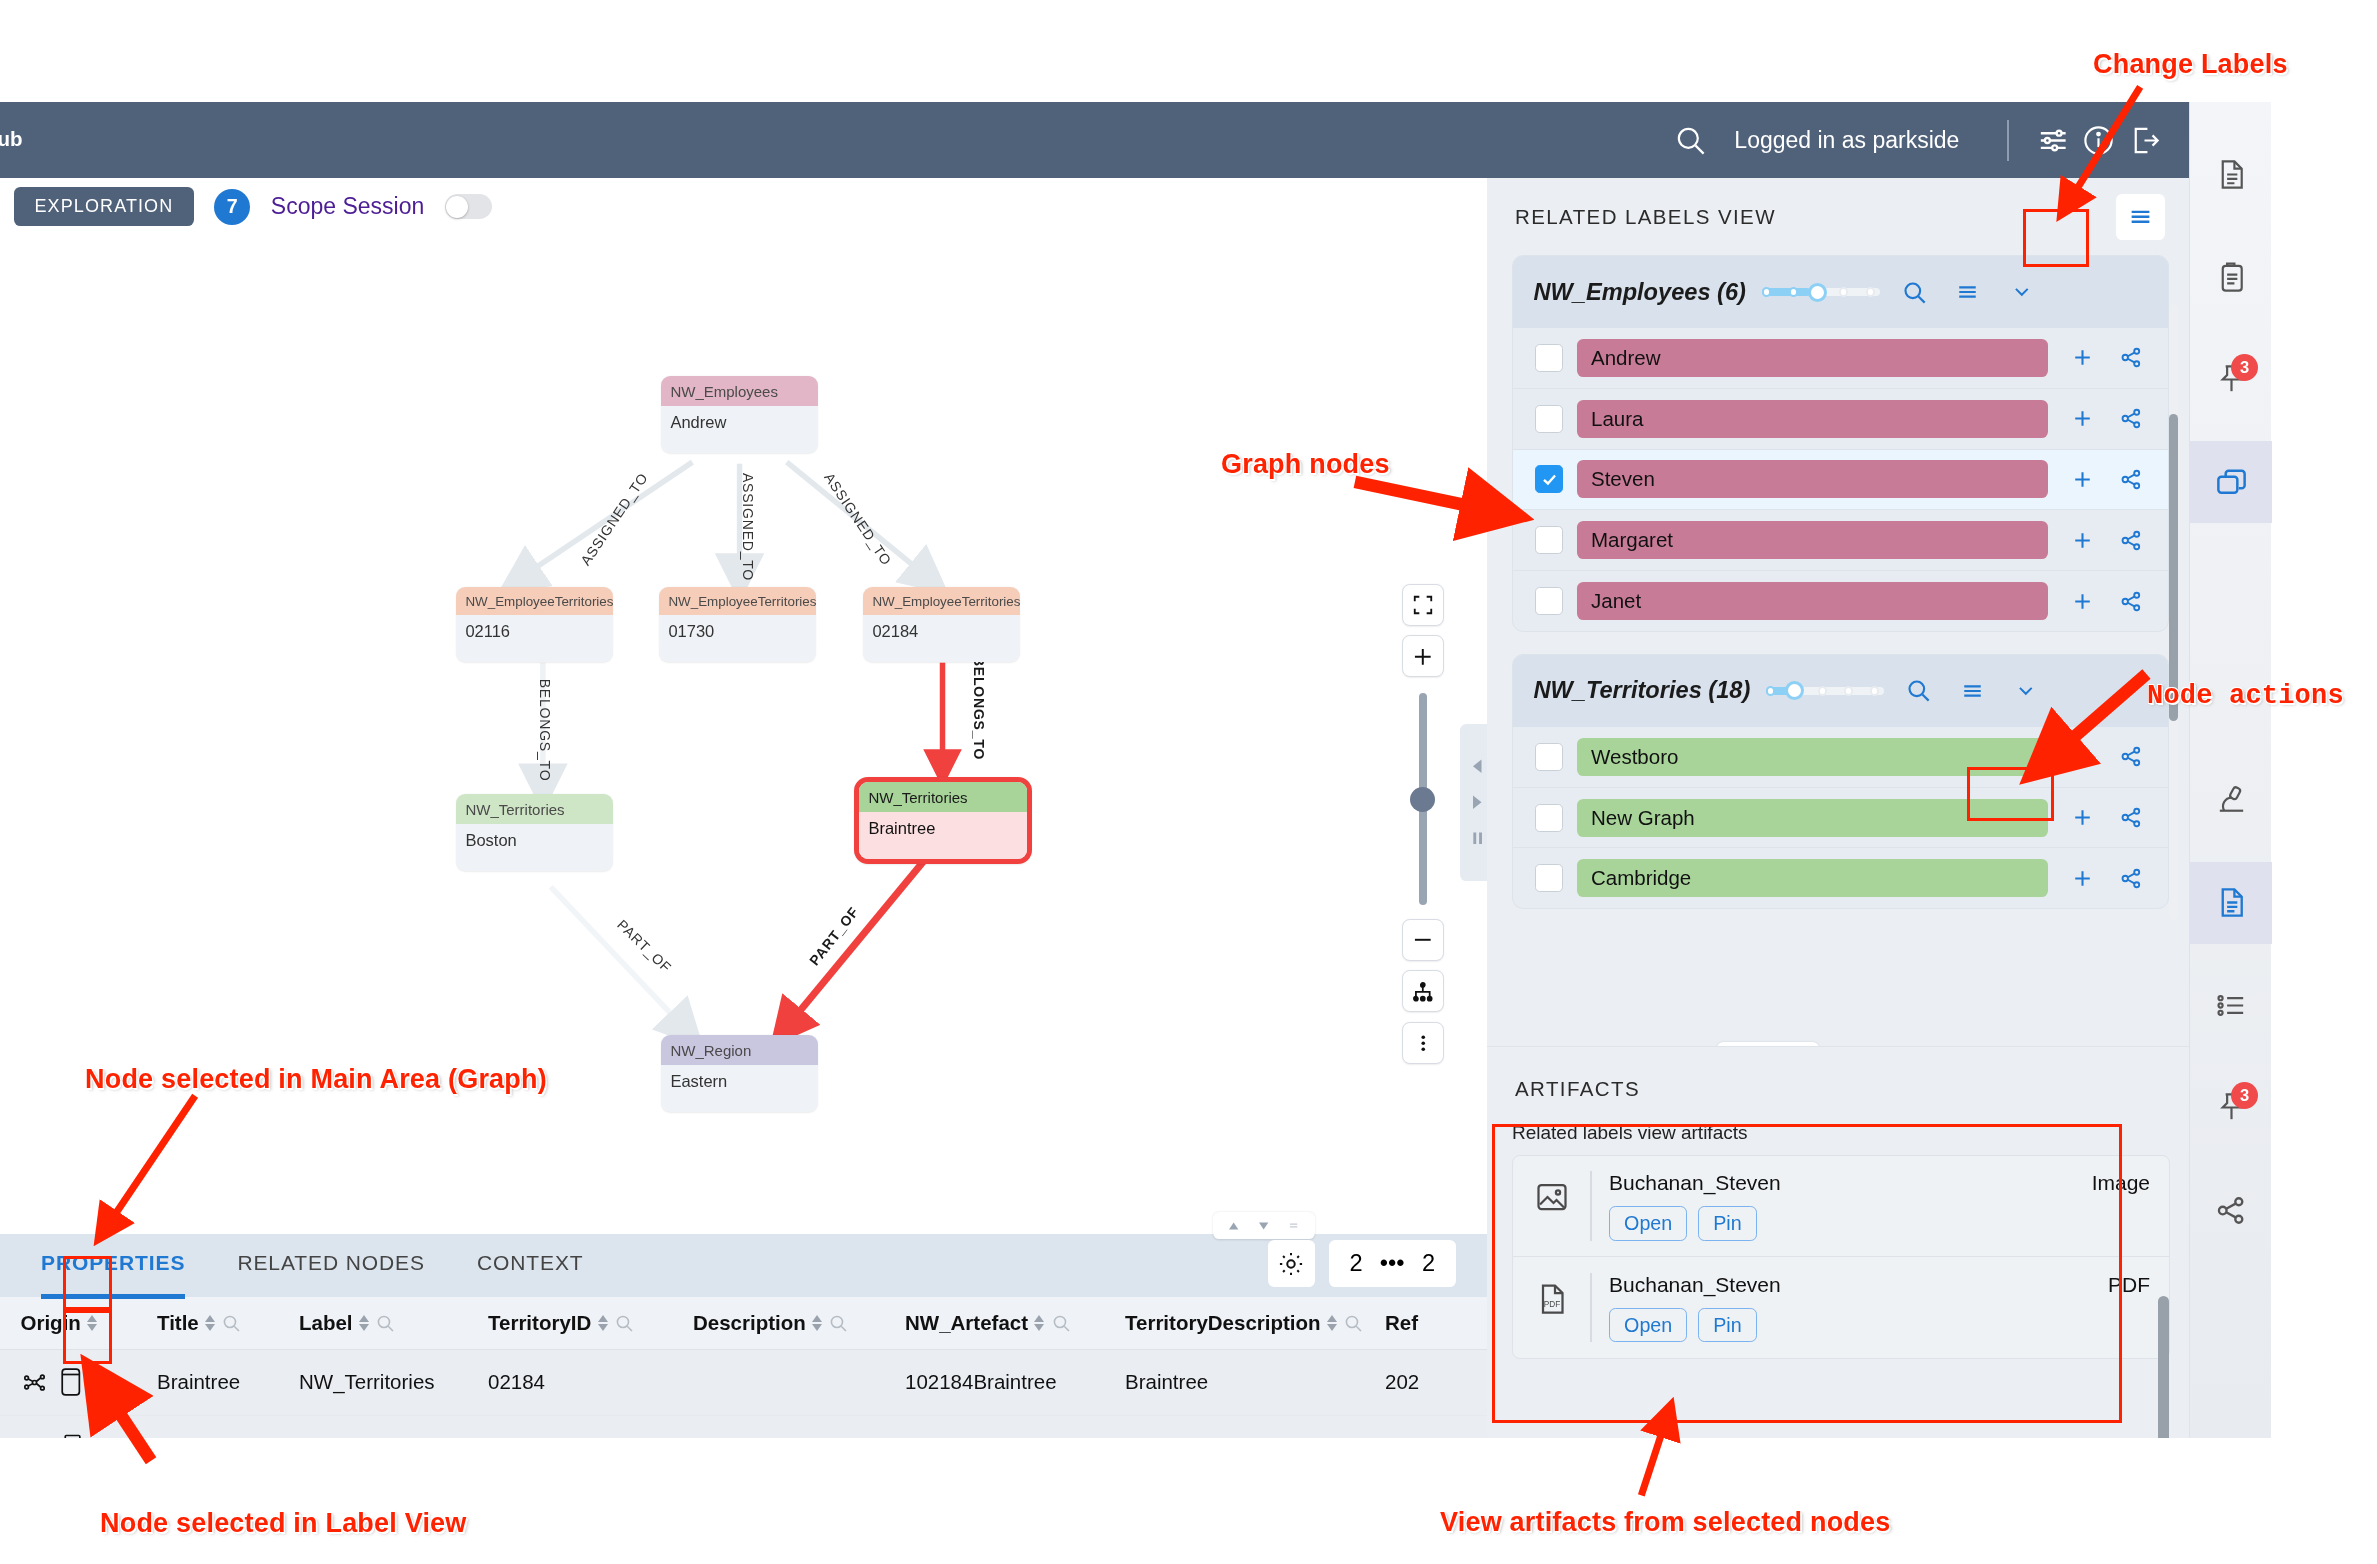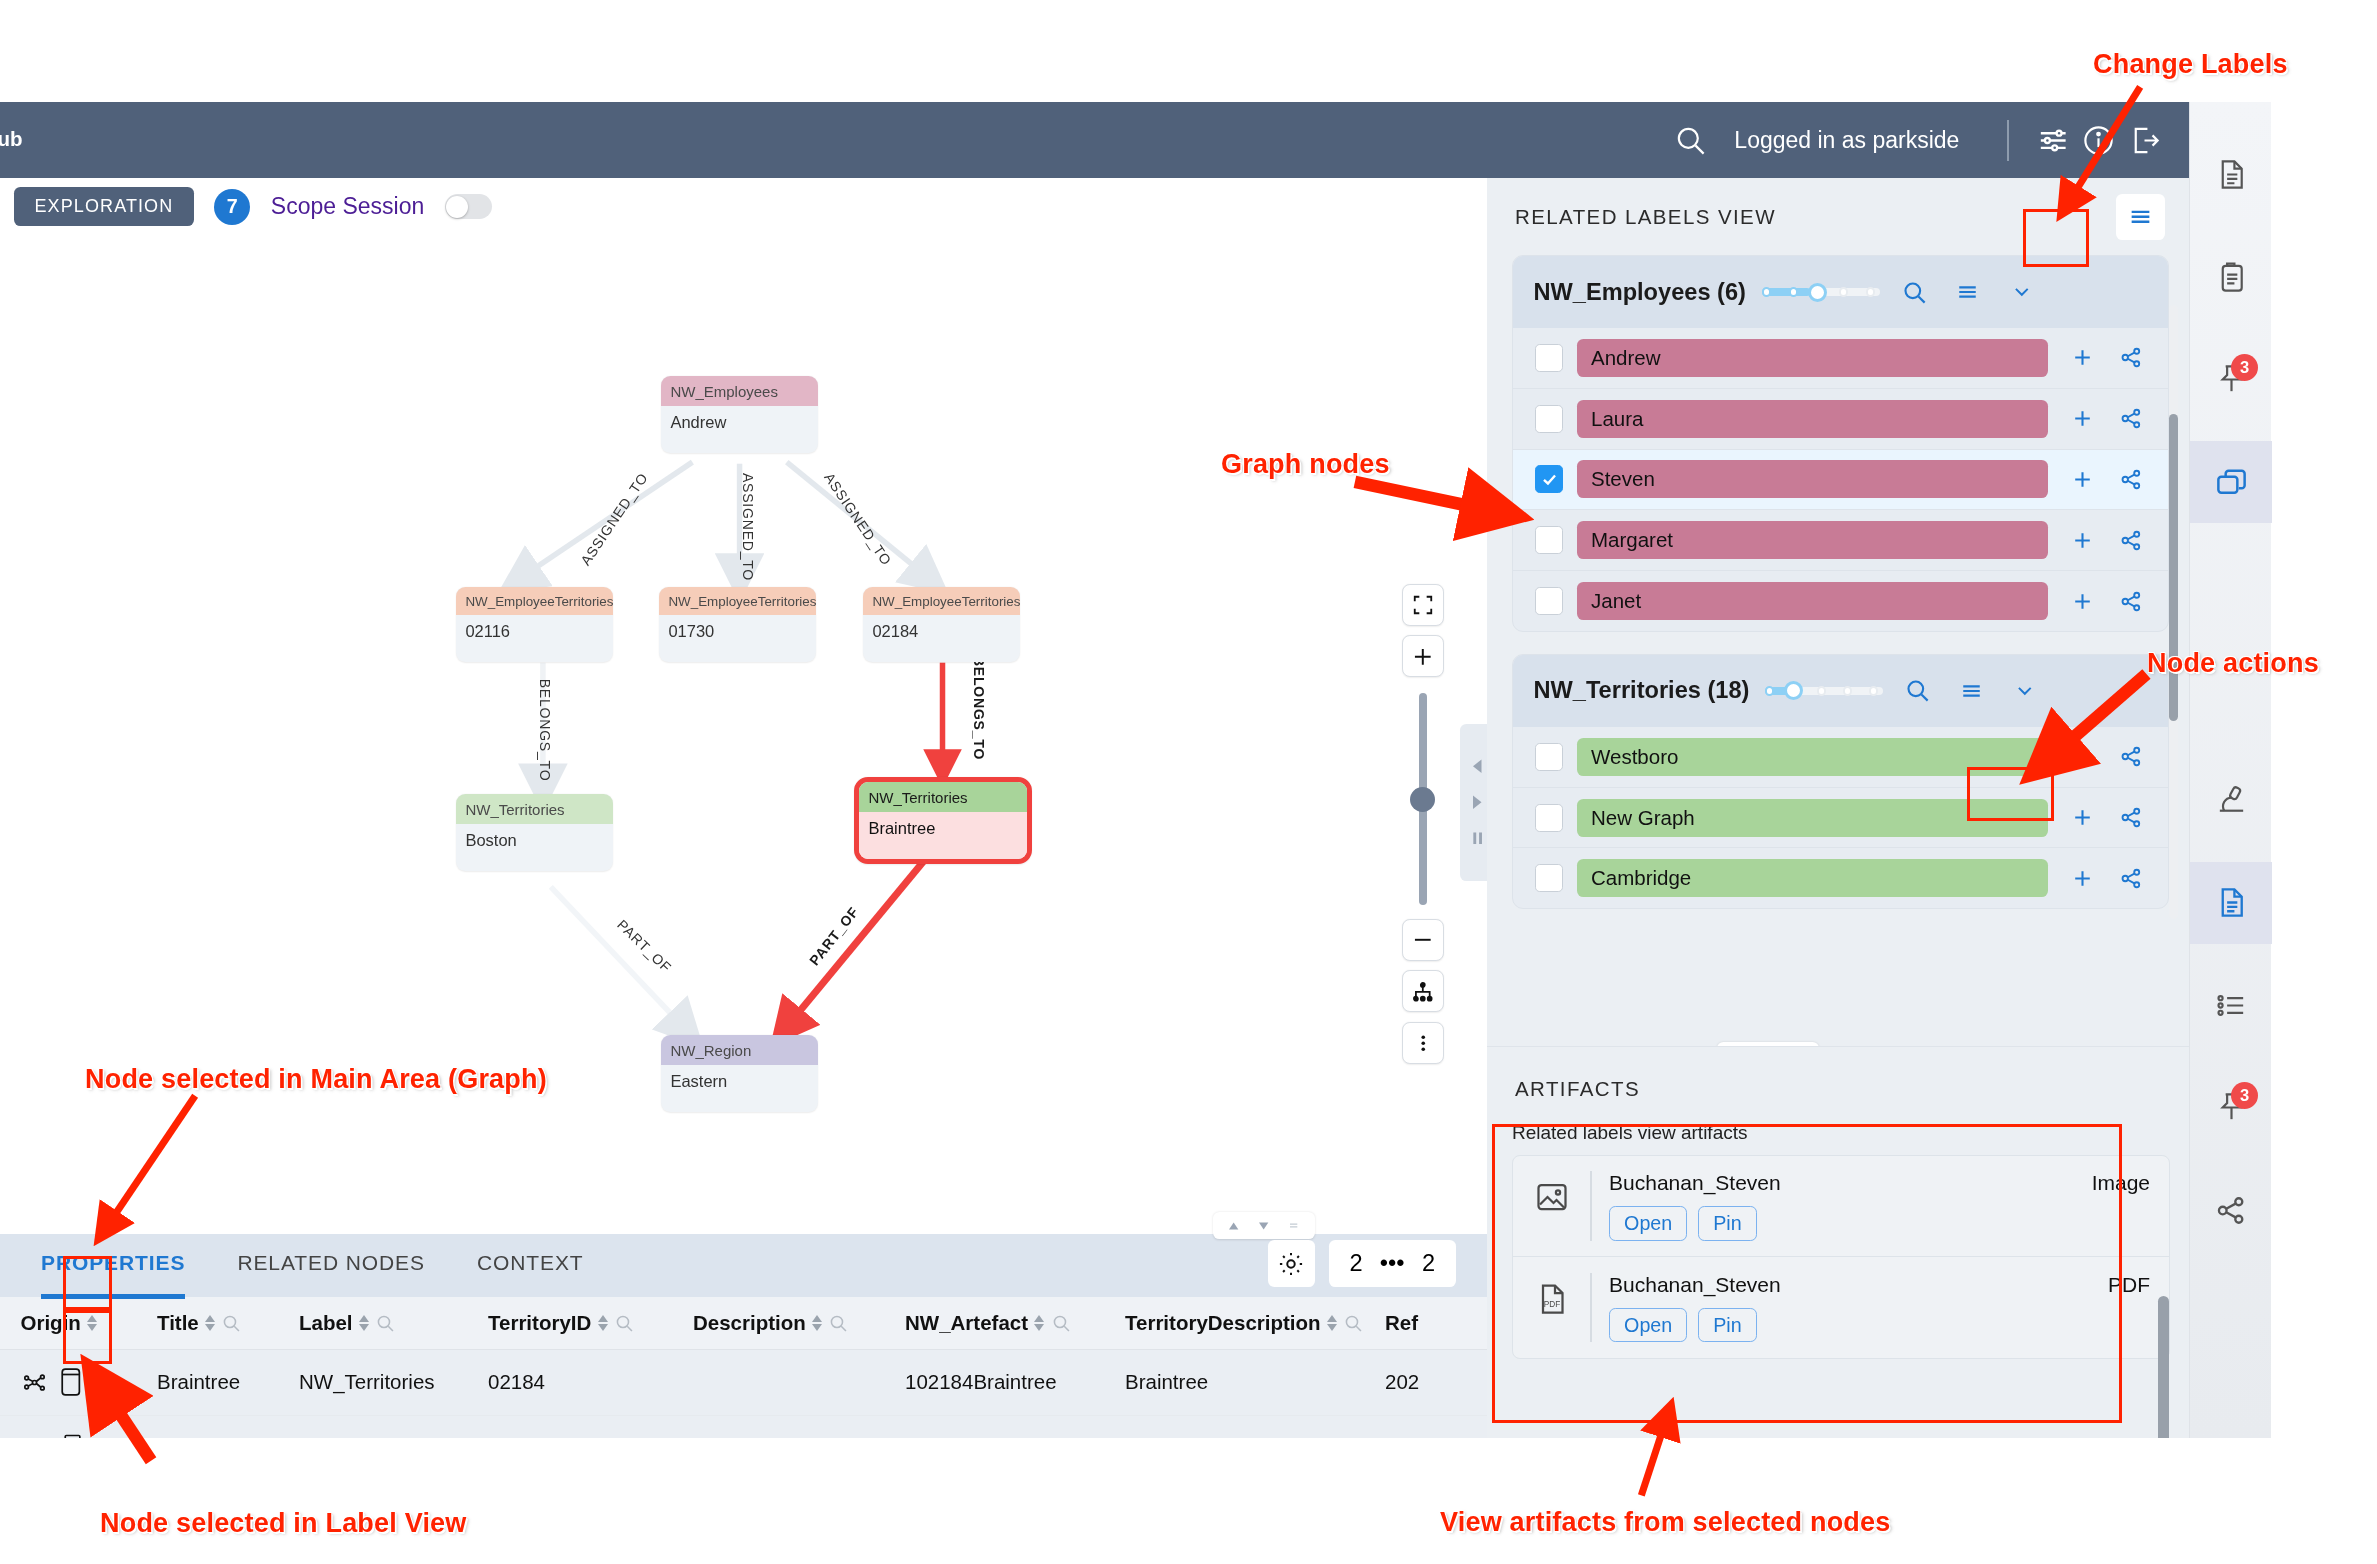--- a/index.html
+++ b/index.html
@@ -130,21 +130,21 @@
     position: absolute; left: 1487px; top: 76px; width: 702px; height: 1338px; background: #EBEFF3;
   }
   .rp-header { height: 77px; display: flex; align-items: center; justify-content: space-between; padding: 0 23.6px 0 28px; }
   .rp-title { font-size: 20.5px; letter-spacing: 1.4px; color: #2b2b2b; }
   .hamb-btn { width: 49px; height: 46px; background: #fff; border-radius: 6.3px; display: flex; align-items: center; justify-content: center; }
 
   .label-card { margin: 0 20.5px 22px 25px; background: #E7ECF2; border-radius: 11px; border: 0.8px solid #dde3ea; overflow: hidden; }
   .lc-head {
     height: 72px; background: #D8E1EC; display: flex; align-items: center; padding: 0 17.3px 0 20.5px; gap: 15.7px;
   }
-  .lc-title { font-size: 23.6px; font-weight: bold; color: #1b1b1b; white-space: nowrap; }
+  .lc-title { font-size: 23.6px; font-weight: bold; color: #1b1b1b; white-space: nowrap; font-style: italic; }
   .slider-mini { position: relative; width: 118px; height: 14px; display: flex; align-items: center; }
   .sm-track { position: absolute; left: 0; right: 0; height: 7.9px; background: #F0F3F6; border-radius: 4.7px; }
   .sm-fill { position: absolute; left: 0; height: 7.9px; background: #8DD0F5; border-radius: 4.7px; }
   .sm-dot { position: absolute; width: 9.4px; height: 9.4px; border-radius: 50%; background: #fff; border: 2.4px solid #8DD0F5; }
   .sm-dot.off { background: #fff; border-color: #E8ECF0; }
   .sm-knob { position: absolute; width: 19px; height: 19px; border-radius: 50%; background: #fff; border: 3.1px solid #8DD0F5; }
   .lc-ico { width: 38px; height: 38px; display: flex; align-items: center; justify-content: center; }
 
   .lrow { display: flex; align-items: center; padding: 9.4px 15.7px 9.4px 22px; gap: 14px; border-bottom: 0.8px solid #dde3ea; }
   .lrow.sel { background: #EAF5FE; }
@@ -1012,19 +1012,19 @@
   </svg>
 
   <div class="anno-box" style="left:2023px;top:209px;width:66px;height:58px;"></div>
   <div class="anno-box" style="left:1967px;top:767px;width:87px;height:54px;"></div>
   <div class="anno-box" style="left:1492px;top:1124px;width:630px;height:299px;"></div>
   <div class="anno-box" style="left:63px;top:1256px;width:49px;height:54px;"></div>
   <div class="anno-box" style="left:63px;top:1310px;width:49px;height:54px;"></div>
 
   <div class="anno-text" style="left:2093px;top:49px;">Change Labels</div>
   <div class="anno-text" style="left:1221px;top:449px;">Graph nodes</div>
-  <div class="anno-text" style="left:2147px;top:648px;">Node actions</div>
+  <div class="anno-text" style="left:2147px;top:681px;font-family:Liberation Mono, monospace;">Node actions</div>
   <div class="anno-text" style="left:85px;top:1064px;">Node selected in Main Area (Graph)</div>
   <div class="anno-text" style="left:93px;top:1508px;margin-left:7px;">Node selected in Label View</div>
   <div class="anno-text" style="left:1440px;top:1507px;">View artifacts from selected nodes</div>
 
 </div>
 
 
 </body></html>

